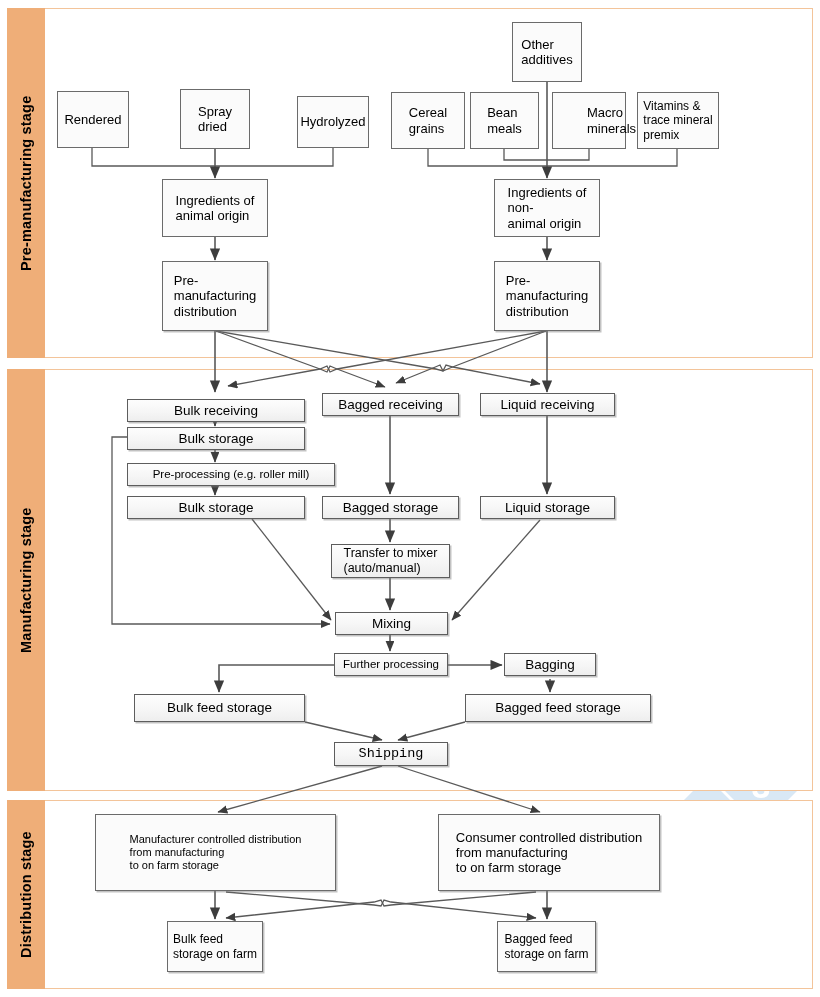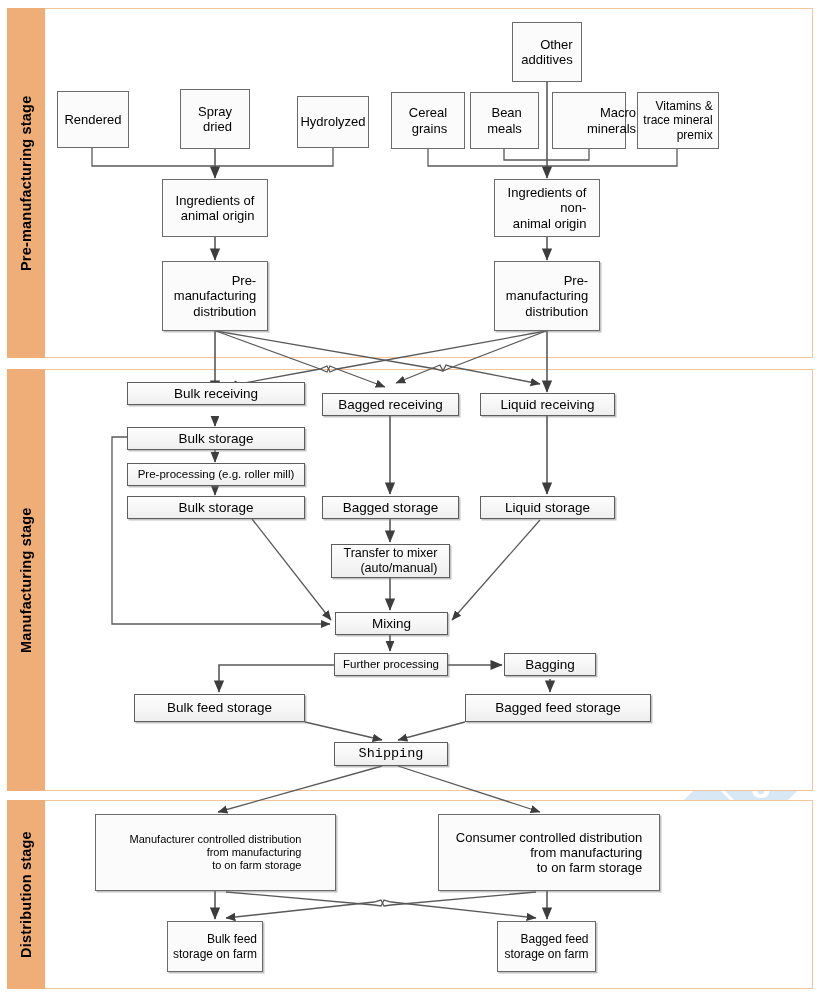--- a/index.html
+++ b/index.html
@@ -46,21 +46,21 @@
     justify-content: center;
   }
   .node {
     position: absolute;
     box-sizing: border-box;
     border: 1px solid #5d5d5d;
     background: linear-gradient(180deg, #fdfdfd 0%, #f6f6f6 55%, #eeeeee 100%);
     display: flex;
     align-items: center;
     justify-content: center;
-    text-align: right;
+    text-align: left;
     color: #000000;
     line-height: 1.18;
     white-space: pre-line;
     padding: 0 2px;
   }
   .node.plain {
     background: #fbfbfb;
     border: 1px solid #6b6b6b;
   }
   .node.shadow {
@@ -234,26 +234,26 @@
   <div class="node plain" style="left:494px; top:179px; width:106px; height:58px; font-size:13px;">Ingredients of
 non-
 animal origin</div>
   <div class="node plain shadow" style="left:162px; top:261px; width:106px; height:70px; font-size:13px;">Pre-
 manufacturing
 distribution</div>
   <div class="node plain shadow" style="left:494px; top:261px; width:106px; height:70px; font-size:13px;">Pre-
 manufacturing
 distribution</div>
 
-  <div class="node shadow" style="left:127px; top:382px; width:178px; height:23px; font-size:13.5px;">Bulk receiving</div>
+  <div class="node shadow" style="left:127px; top:399px; width:178px; height:23px; font-size:13.5px;">Bulk receiving</div>
   <div class="node shadow" style="left:322px; top:393px; width:137px; height:23px; font-size:13.5px;">Bagged receiving</div>
   <div class="node shadow" style="left:480px; top:393px; width:135px; height:23px; font-size:13.5px;">Liquid receiving</div>
 
   <div class="node shadow" style="left:127px; top:427px; width:178px; height:23px; font-size:13.5px;">Bulk storage</div>
-  <div class="node shadow" style="left:127px; top:463px; width:178px; height:23px; font-size:11.5px;">Pre-processing (e.g. roller mill)</div>
+  <div class="node shadow" style="left:127px; top:463px; width:208px; height:23px; font-size:11.5px;">Pre-processing (e.g. roller mill)</div>
   <div class="node shadow" style="left:127px; top:496px; width:178px; height:23px; font-size:13.5px;">Bulk storage</div>
 
   <div class="node shadow" style="left:322px; top:496px; width:137px; height:23px; font-size:13.5px;">Bagged storage</div>
   <div class="node shadow" style="left:480px; top:496px; width:135px; height:23px; font-size:13.5px;">Liquid storage</div>
 
   <div class="node shadow" style="left:331px; top:544px; width:119px; height:34px; font-size:12.5px;">Transfer to mixer
 (auto/manual)</div>
   <div class="node shadow" style="left:335px; top:612px; width:113px; height:23px; font-size:13.5px;">Mixing</div>
   <div class="node shadow" style="left:334px; top:653px; width:114px; height:23px; font-size:11.5px;">Further processing</div>
   <div class="node shadow" style="left:504px; top:653px; width:92px; height:23px; font-size:13.5px;">Bagging</div>

